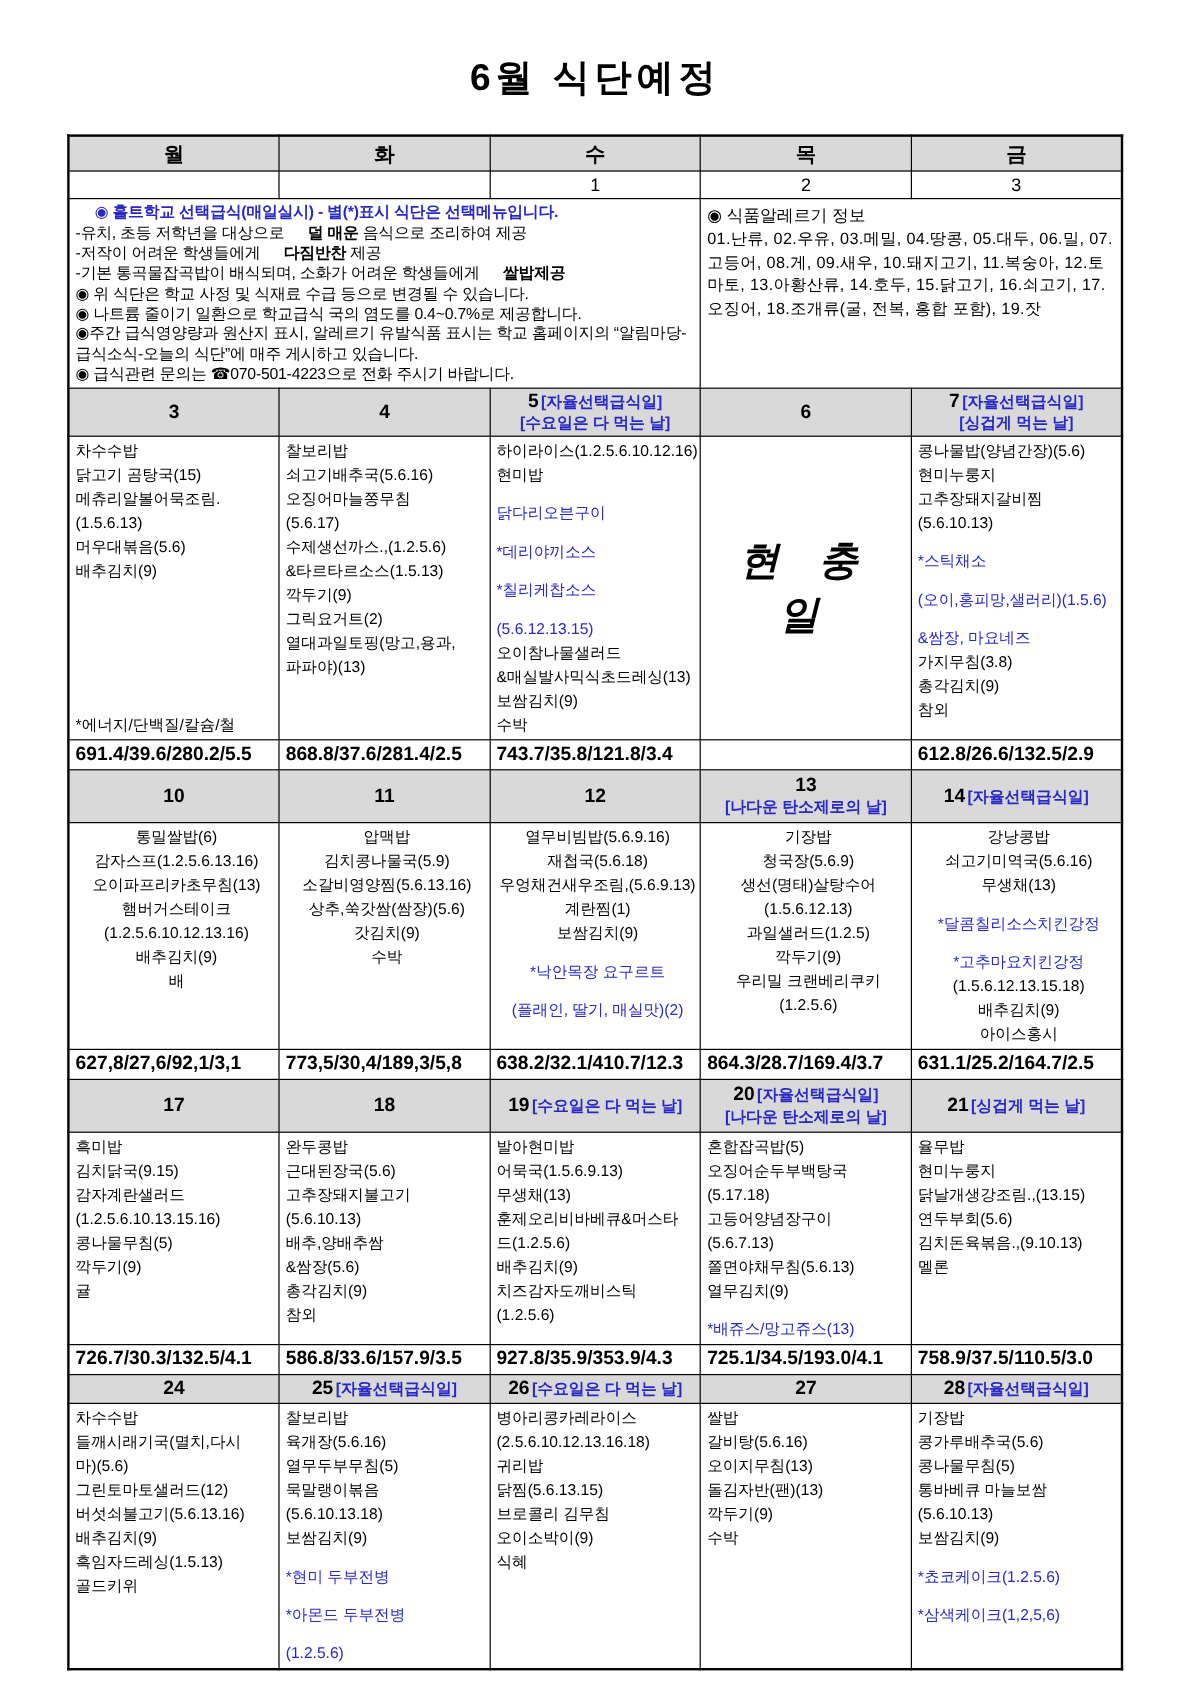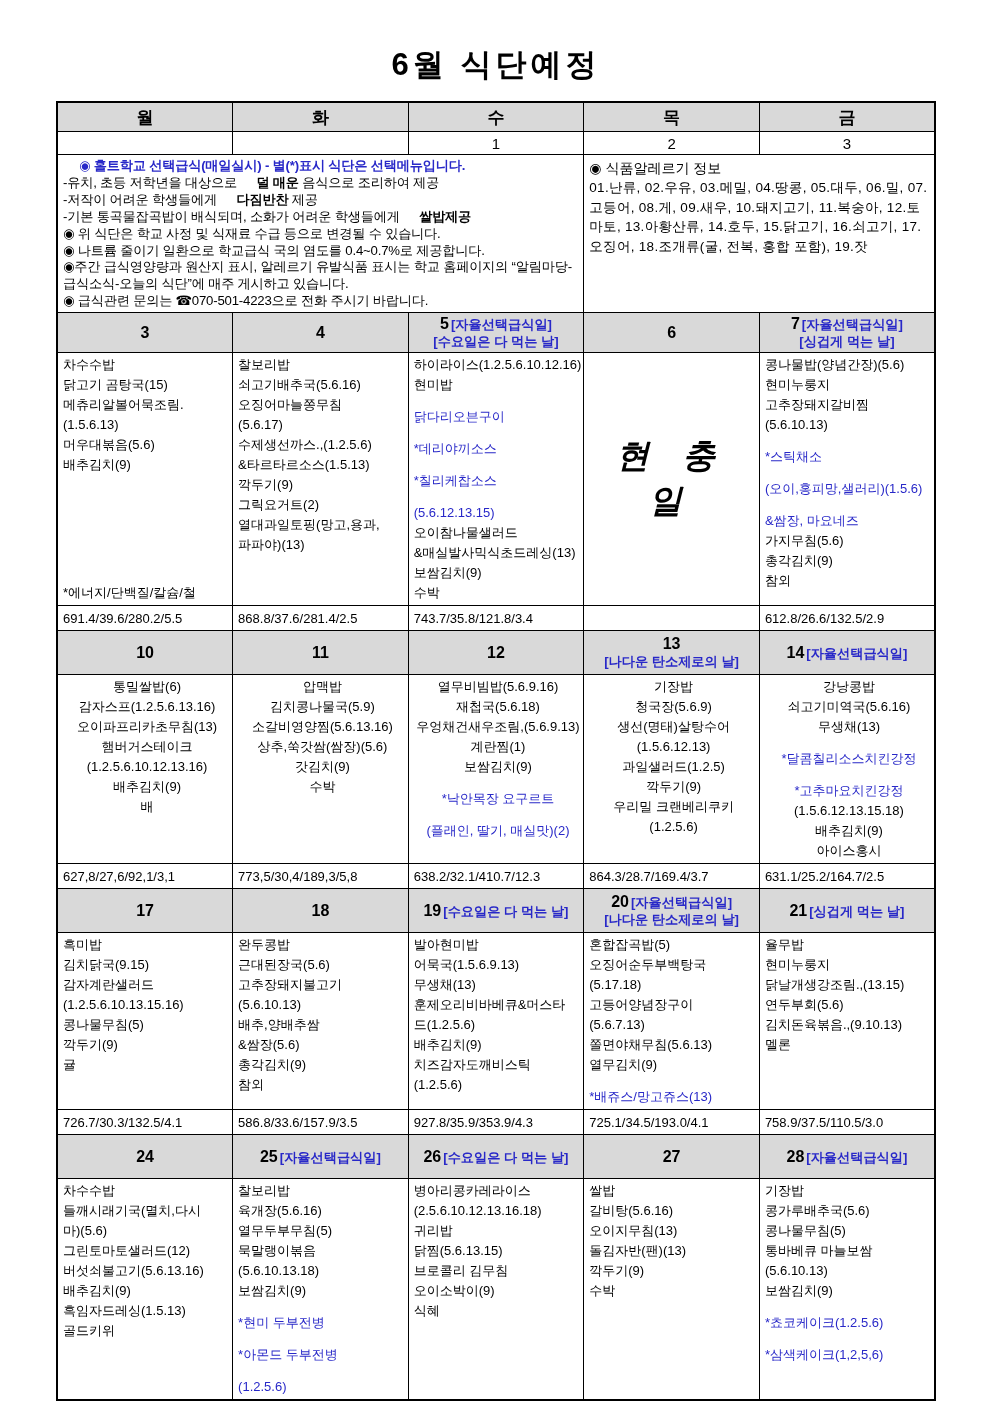--- a/index.html
+++ b/index.html
@@ -3,21 +3,21 @@
 <meta charset="utf-8">
 <style>
   :root { --blue:#2828c8; --hdr:#d9d9d9; }
   html,body { margin:0; padding:0; background:#fff; }
   body {
     width:992px; height:1403px;
     font-family:"Liberation Sans","DejaVu Sans",sans-serif;
     color:#000; position:relative;
   }
   .page-title {
-    margin:0; padding-top:44px; padding-bottom:15px;
+    margin:0; padding-top:44px; padding-bottom:26px;
     text-align:center; font-size:31px; font-weight:600; letter-spacing:4px;
   }
   table.cal {
     width:880px; margin:0 auto; border-collapse:collapse;
     table-layout:fixed; border:2px solid #000;
   }
   .cal th,.cal td { border:1px solid #000; }
   th.day { background:var(--hdr); font-size:17px; font-weight:600; height:26px; }
   td.datecell { height:20px; text-align:center; font-size:15px; }
   td.infocell { vertical-align:top; padding:3px 4px 2px 5px; height:148px; }
@@ -27,21 +27,21 @@
   .allergy-title { font-size:14px; font-weight:normal; line-height:20px; }
   .allergy-body { font-size:13.5px; line-height:19.5px; letter-spacing:0.3px; }
   td.weekdate { background:var(--hdr); text-align:center; vertical-align:middle; padding:1px 0; line-height:1.25; }
   .wd-num { font-weight:bold; font-size:16px; }
   .wd-label { color:var(--blue); font-weight:bold; font-size:13.2px; }
   td.menucell { vertical-align:top; padding:2px 1px 2px 5px; position:relative; overflow:hidden; }
   .menu-line { font-size:13px; line-height:20px; white-space:nowrap; overflow:hidden; }
   .menu-line.blue { color:var(--blue);margin-top:12px; }
   .bottom-note { position:absolute; left:5px; bottom:3px; font-size:13px; white-space:nowrap; }
   td.holiday { text-align:center; vertical-align:middle; font-size:33px; font-weight:bold; font-style:italic; letter-spacing:12px; }
-  td.nutcell { border-top:1px dotted #333; font-size:13px; padding:3px 1px 3px 5px; height:18px; white-space:nowrap; overflow:hidden; }
+  td.nutcell { border-top:1px dotted #333; font-size:16px; padding:3px 1px 3px 5px; height:18px; white-space:nowrap; overflow:hidden;font-weight:bold; }
   .footer-note { width:880px; margin:22px auto 0; text-align:center; font-weight:bold; font-size:15px; letter-spacing:-0.2px; }
 </style>
 </head>
 <body>
 
 <h1 class="page-title">6월 식단예정</h1>
 
 <table class="cal">
   <colgroup>
     <col style="width:20%">
@@ -136,21 +136,21 @@
         </td>
         <td class="holiday">현 충 일</td>
         <td class="menucell">
           <div class="menu-line">콩나물밥(양념간장)(5.6)</div>
           <div class="menu-line">현미누룽지</div>
           <div class="menu-line">고추장돼지갈비찜</div>
           <div class="menu-line">(5.6.10.13)</div>
           <div class="menu-line blue">*스틱채소</div>
           <div class="menu-line blue">(오이,홍피망,샐러리)(1.5.6)</div>
           <div class="menu-line blue">&amp;쌈장, 마요네즈</div>
-          <div class="menu-line">가지무침(5.6)</div>
+          <div class="menu-line">가지무침(3.8)</div>
           <div class="menu-line">총각김치(9)</div>
           <div class="menu-line">참외</div>
         </td>
       </tr>
       <tr>
         <td class="nutcell">691.4/39.6/280.2/5.5</td>
         <td class="nutcell">868.8/37.6/281.4/2.5</td>
         <td class="nutcell">743.7/35.8/121.8/3.4</td>
         <td class="nutcell"></td>
         <td class="nutcell">612.8/26.6/132.5/2.9</td>
@@ -295,21 +295,21 @@
           <div class="menu-line">멜론</div>
         </td>
       </tr>
       <tr>
         <td class="nutcell">726.7/30.3/132.5/4.1</td>
         <td class="nutcell">586.8/33.6/157.9/3.5</td>
         <td class="nutcell">927.8/35.9/353.9/4.3</td>
         <td class="nutcell">725.1/34.5/193.0/4.1</td>
         <td class="nutcell">758.9/37.5/110.5/3.0</td>
       </tr>
-      <tr style="height: 44px;">
+      <tr style="height: 24px;">
         <td class="weekdate">
           <div><span class="wd-num">24</span></div>
         </td>
         <td class="weekdate">
           <div><span class="wd-num">25</span><span class="wd-label" style="margin-left: 2px;">[자율선택급식일]</span></div>
         </td>
         <td class="weekdate">
           <div><span class="wd-num">26</span><span class="wd-label" style="margin-left: 2px;">[수요일은 다 먹는 날]</span></div>
         </td>
         <td class="weekdate">

